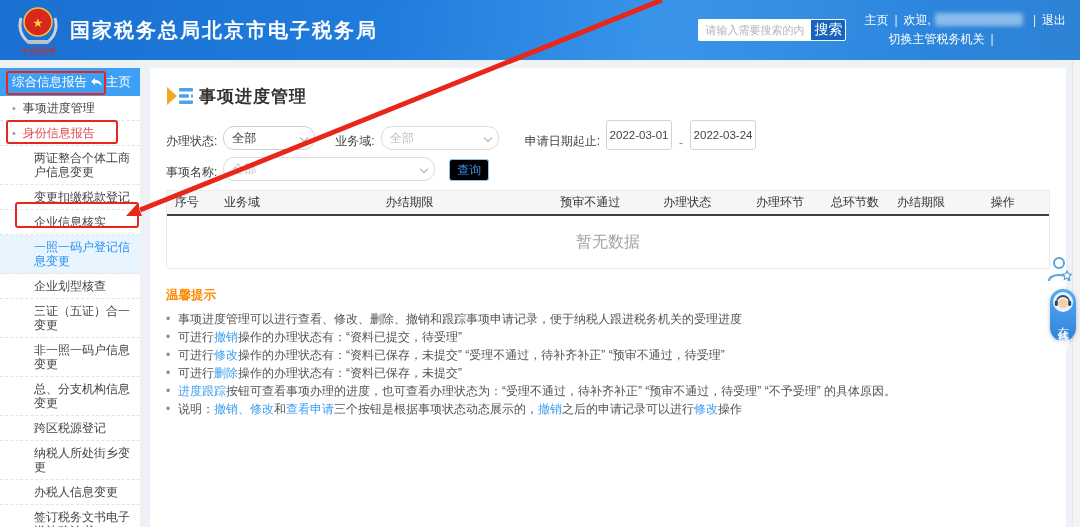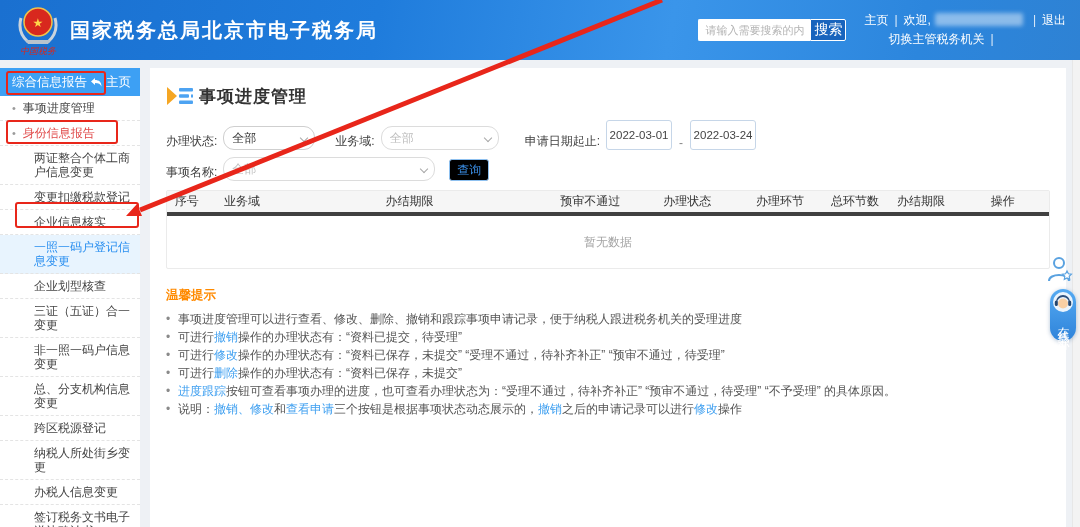--- a/index.html
+++ b/index.html
@@ -56,26 +56,26 @@
   .selectbox .caret { position:absolute; right:7px; top:8px; width:6px; height:6px;
     border-right:1.5px solid #a8a8a8; border-bottom:1.5px solid #a8a8a8; transform:rotate(45deg); }
   .datebox { width:66px; height:30px; border:1px solid #c6d6e8; border-radius:3px; background:#fff;
     display:flex; align-items:center; justify-content:center; font-size:11.5px; color:#444; cursor:pointer; }
   .date-sep { margin:0 7px; color:#888; }
   .query-btn { margin-left:14px; width:40px; height:22px; background:#000000; border:1px solid #8fc1f0;
     border-radius:3px; color:#3b90e8; font-size:12px; cursor:pointer; font-family:inherit; }
 
   
   .table-box { margin:9px 16px 0 16px; border:1px solid #ebebeb; border-radius:2px; }
-  .thead { display:flex; height:25px; background:#f6f6f6; align-items:center; border-bottom:4px solid #404040; }
+  .thead { display:flex; height:25px; background:#f6f6f6; align-items:center; border-bottom:2px solid #404040; }
   .thead .th { font-size:12px; color:#333; text-align:center; overflow:hidden; white-space:nowrap; }
   .th.c0{width:4.5%}.th.c1{width:8%}.th.c2{width:30%}.th.c3{width:11%}.th.c4{width:11%}
   .th.c5{width:10%}.th.c6{width:7%}.th.c7{width:8%}.th.c8{width:10.5%}
   .tbody-empty { height:52px; display:flex; align-items:center; justify-content:center; }
-  .tbody-empty span { font-size:12px; color:#a3a3a3; }
+  .tbody-empty span { font-size:16px; color:#a3a3a3; }
 
   
   .tips { margin:18px 16px 0 16px; }
   .tips-title { font-size:12.5px; font-weight:bold; color:var(--tips-orange,#ff8a00); margin-bottom:9px; }
   .tips-list { list-style:none; }
   .tips-list li { font-size:12px; color:#555; line-height:13px; margin-bottom:5px; padding-left:12px; position:relative; }
   .tips-list li::before { content:"•"; position:absolute; left:0; top:0; color:#8a8a8a; }
   .tips-list .hl { color:var(--link-blue,#3e9ff0); cursor:pointer; }
 
   

